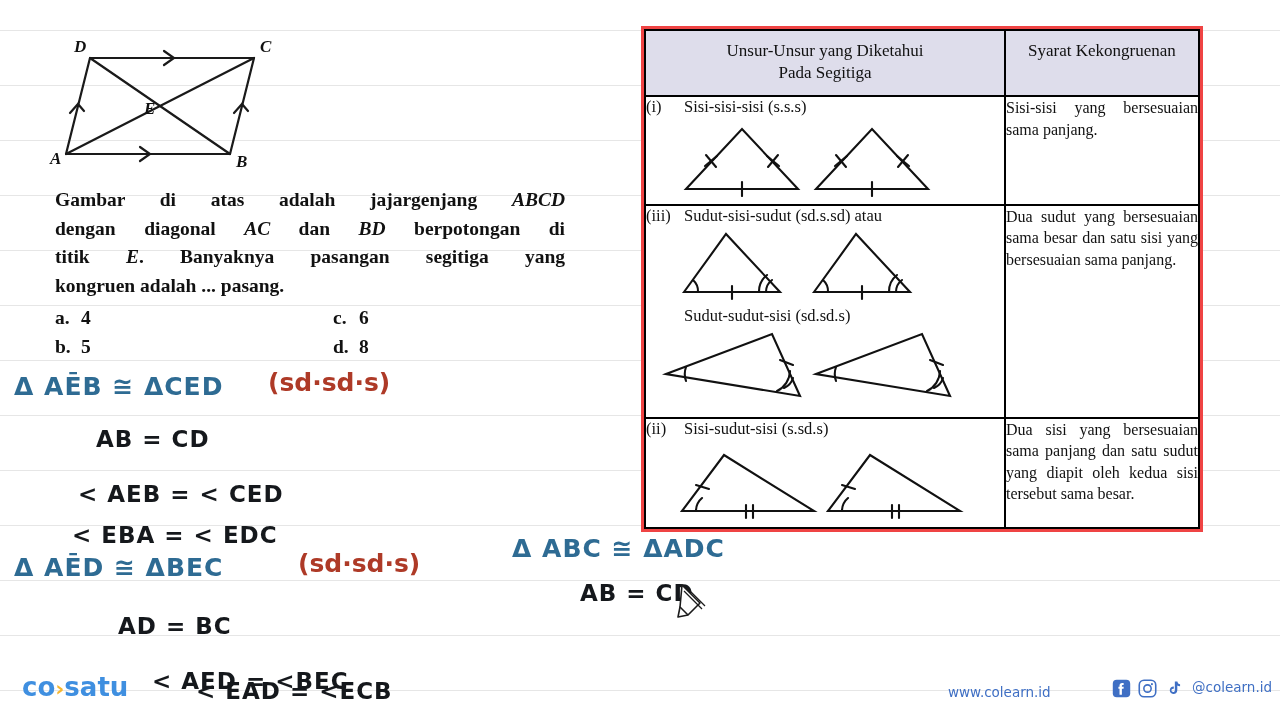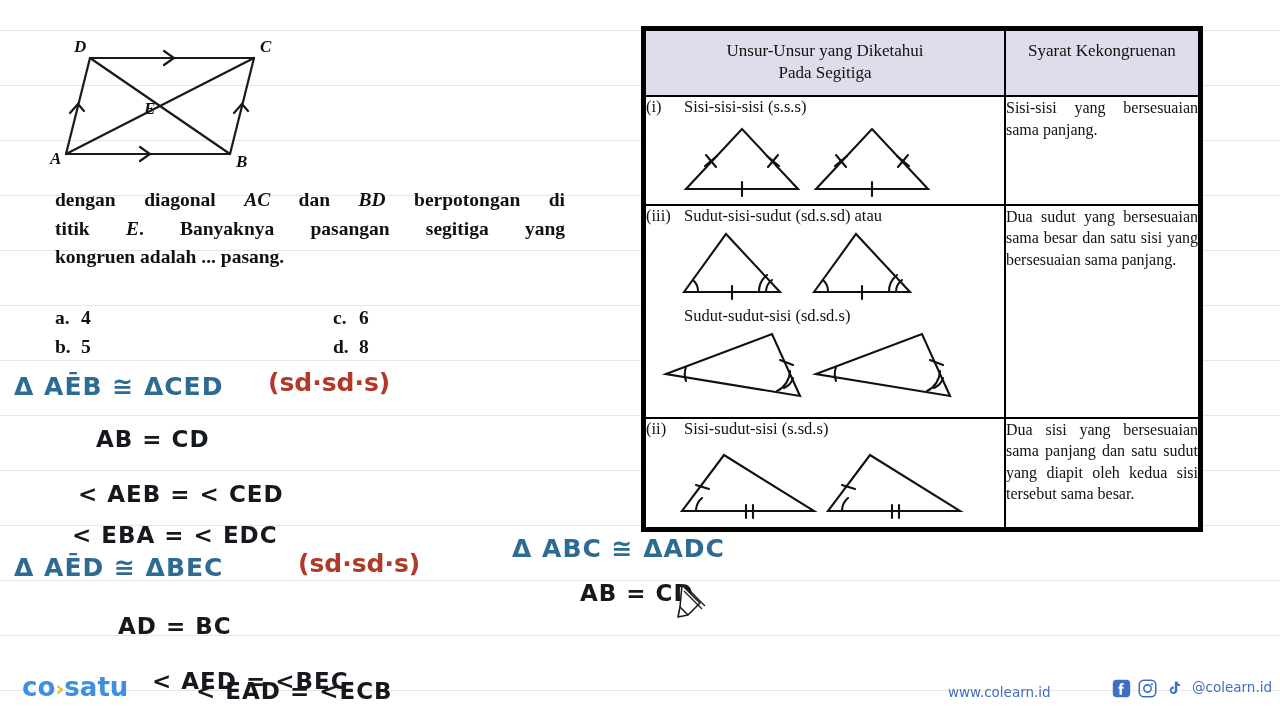--- a/index.html
+++ b/index.html
@@ -37,21 +37,21 @@
   .hw{
     position:absolute;
     font-family:"DejaVu Sans", sans-serif;
     font-weight:bold;color:#15181c;white-space:nowrap;
   }
   .hw.blue{color:#2e6b93;}
   .hw.red{color:#ae3a27;}
 
   
   #table-wrap{position:absolute;left:641px;top:26px;width:562px;height:506px;
-    border:3px solid #000000;box-sizing:border-box;background:#fff;}
+    border:3px solid #ef4444;box-sizing:border-box;background:#fff;}
   #tbl{width:100%;height:100%;border-collapse:collapse;table-layout:fixed;}
   #tbl th,#tbl td{border:2px solid #000;vertical-align:top;padding:0;}
   #tbl th{background:#deddeb;text-align:center;
     font-family:"Liberation Serif", serif;font-size:17px;font-weight:normal;color:#111;
     padding:9px 4px 10px;line-height:22px;}
   .colL{width:360px;}
   td.cellL{padding:5px 6px 2px 8px;}
   td.cellR{padding:6px 8px 4px 9px;
     font-family:"Liberation Serif", serif;font-size:16px;color:#111;
     line-height:21.5px;text-align:justify;}
@@ -114,20 +114,21 @@
     <g fill="#111" font-family="Liberation Serif, serif" font-size="17" font-style="italic" font-weight="bold">
       <text x="26" y="18">D</text>
       <text x="212" y="18">C</text>
       <text x="2" y="130">A</text>
       <text x="188" y="133">B</text>
       <text x="96" y="80">E</text>
     </g>
   </svg>
 
   <div class="qtext">
+    <div>Gambar di atas adalah jajargenjang <span class="it">ABCD</span></div>
     <div>dengan diagonal <span class="it">AC</span> dan <span class="it">BD</span> berpotongan di</div>
     <div>titik <span class="it">E</span>. Banyaknya pasangan segitiga yang</div>
     <div class="last">kongruen adalah ... pasang.</div>
   </div>
 
   <div class="choices">
     <div class="choice-row">
       <span class="ch-a"><span class="ch-lbl">a.</span><span>4</span></span>
       <span class="ch-b"><span class="ch-lbl">c.</span><span>6</span></span>
     </div>

